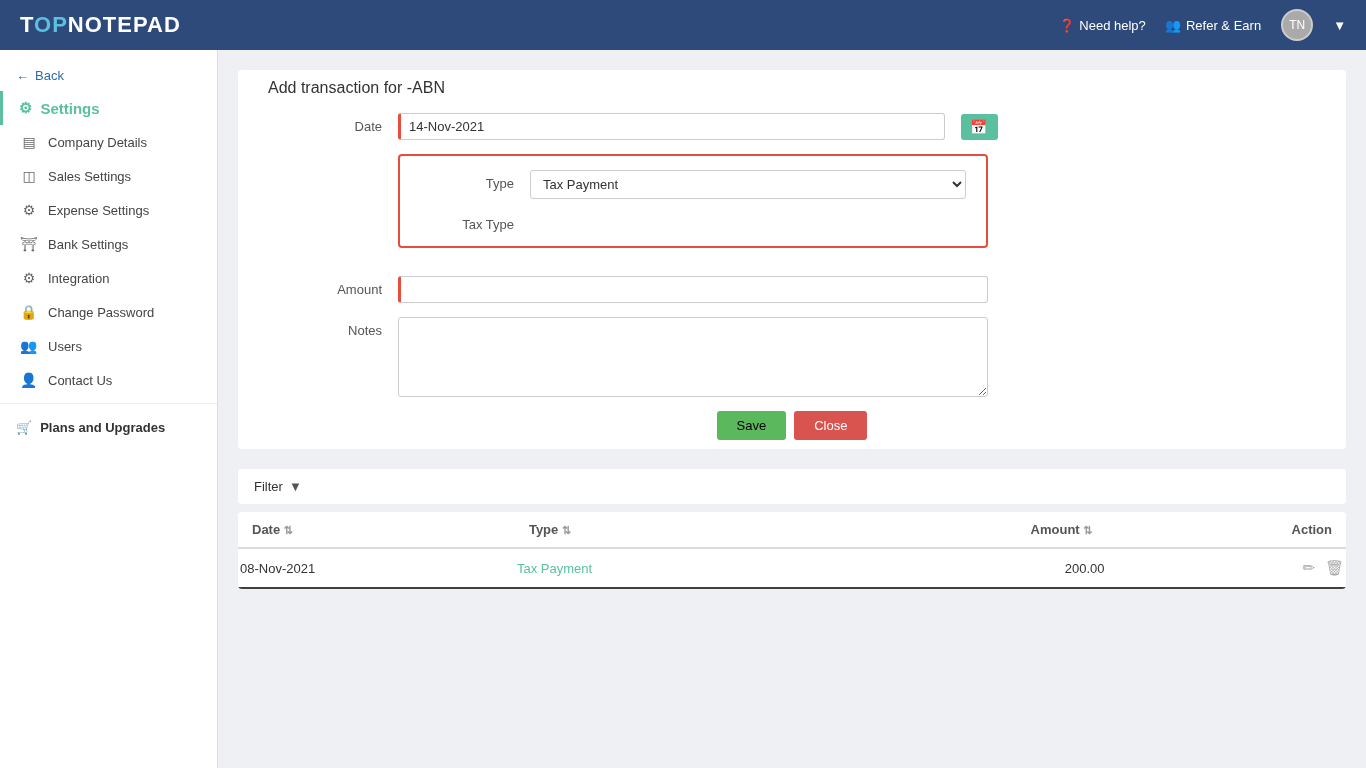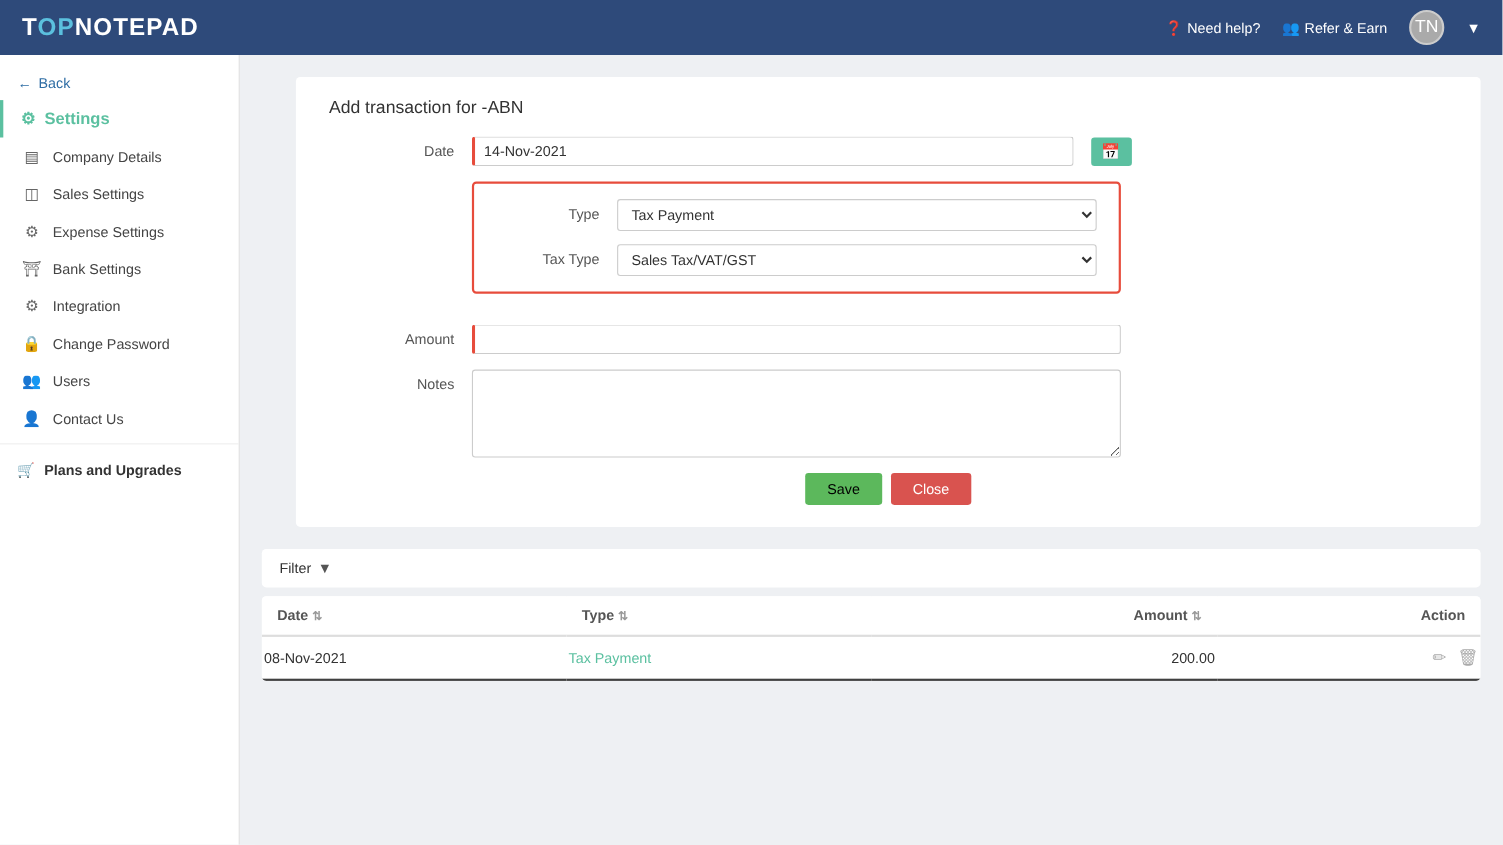--- a/index.html
+++ b/index.html
@@ -26,21 +26,21 @@
       align-items: center;
       gap: 20px;
       color: white;
       font-size: 13px;
     }
     .header-right a { color: white; text-decoration: none; display: flex; align-items: center; gap: 4px; }
     .header-avatar {
       width: 32px; height: 32px; border-radius: 50%;
       background: #aaa;
       display: flex; align-items: center; justify-content: center;
-      color: white; font-size: 16px; border: 2px solid #ccc;
+      color: white; font-size: 12px; border: 2px solid #ccc;
     }
 
     
     .layout { display: flex; height: calc(100vh - 50px); }
 
     
     .sidebar {
       width: 218px;
       background: white;
       border-right: 1px solid #ddd;
@@ -94,23 +94,22 @@
       flex: 1;
       overflow-y: auto;
       padding: 20px;
       background: #eef0f3;
     }
 
     
     .form-section {
       background: white;
       border-radius: 4px;
-      padding: 20px 30px;
+      padding: 9px 30px;
       margin-bottom: 20px;
-      margin-left: 31px;
     }
     .page-title {
       font-size: 16px;
       color: #333;
       font-weight: normal;
       margin-bottom: 16px;
     }
 
     .form-row {
       display: flex;
@@ -372,25 +371,20 @@
             <div class="form-label" style="width:110px;">Type</div>
             <select class="form-control" style="max-width:460px;">
               <option>Tax Payment</option>
               <option>Bank Charge</option>
               <option>Other</option>
             </select>
           </div>
 
           <div class="form-row" style="margin-bottom:0;">
             <div class="form-label" style="width:110px;">Tax Type</div>
-            <select class="form-control" style="max-width:460px;">
-              <option>Sales Tax/VAT/GST</option>
-              <option>Income Tax</option>
-              <option>Other Tax</option>
-            </select>
           </div>
         </div>
       </div>
 
       <div class="form-row">
         <div class="form-label">Amount</div>
         <input type="text" class="form-control" style="border-left: 3px solid rgb(231, 76, 60); max-width: 590px;" value="">
       </div>
 
       <div class="form-row">

